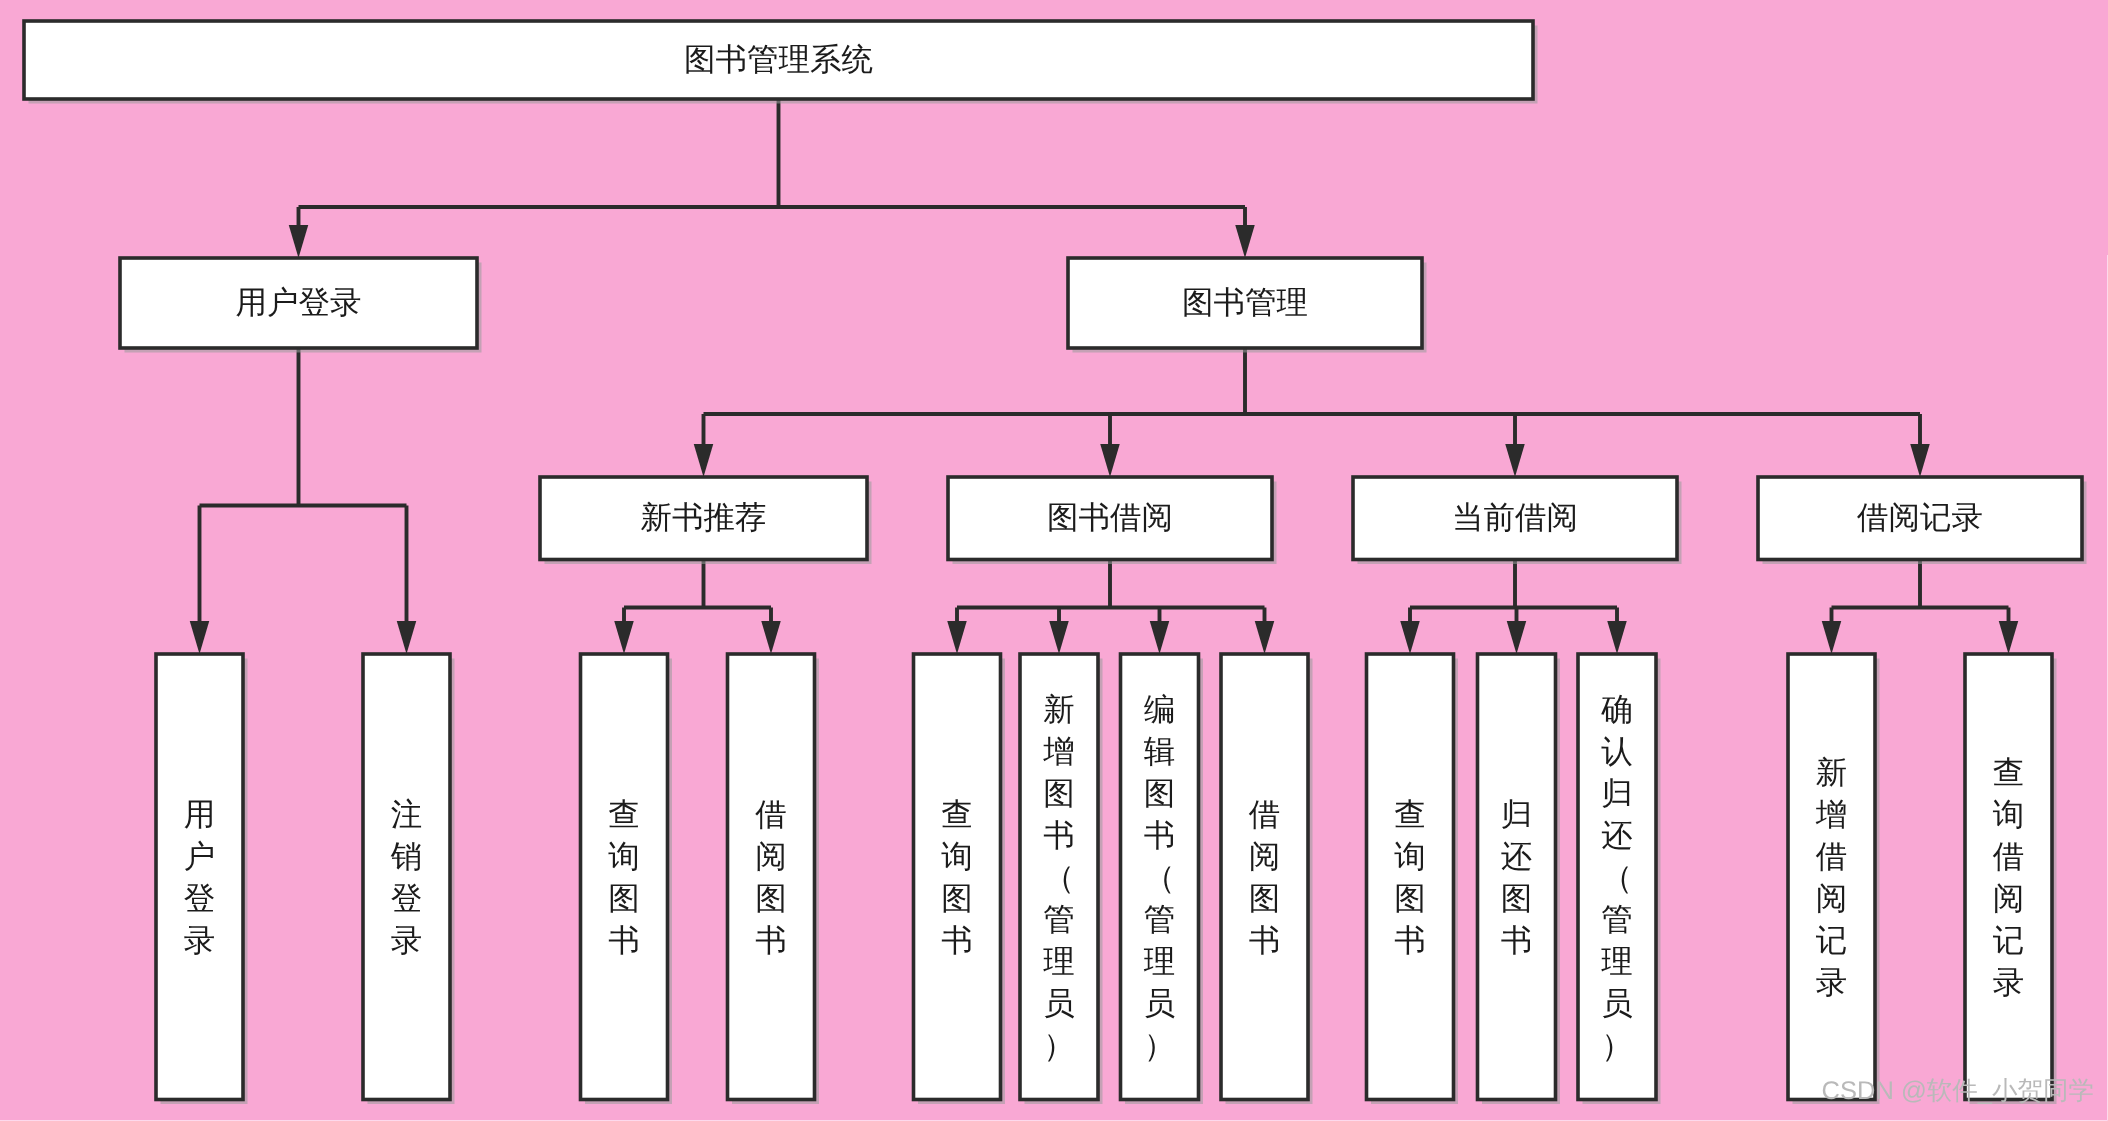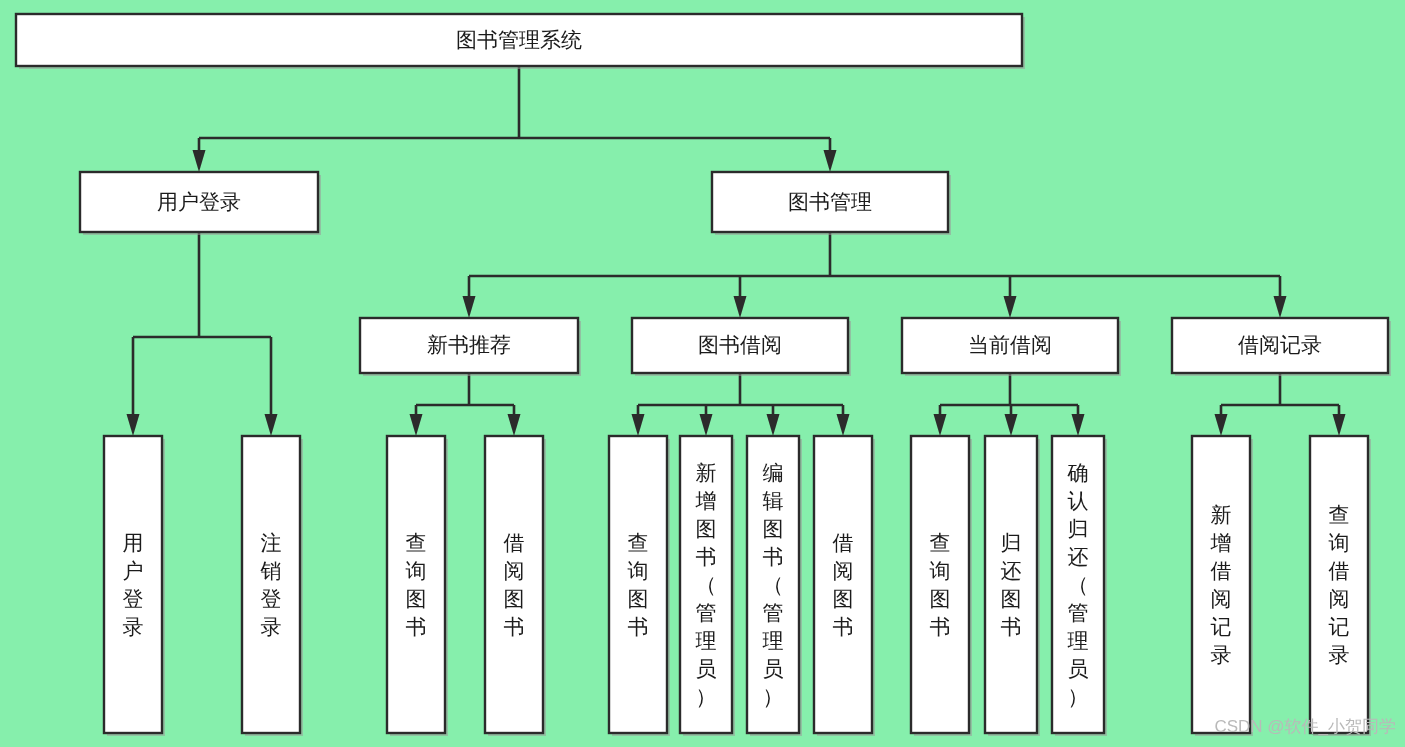--- a/index.html
+++ b/index.html
@@ -7,21 +7,21 @@
     padding: 0;
     background: #ffffff;
   }
   body {
     font-family: "Liberation Sans", "DejaVu Sans", sans-serif;
   }
   #diagram-root {
     position: relative;
     width: 1405px;
     height: 747px;
-    background: #86efac;
+    background: #f9a8d4;
     overflow: hidden;
   }
   svg.diagram-canvas {
     position: absolute;
     left: 0;
     top: 0;
     width: 1405px;
     height: 747px;
     display: block;
   }

